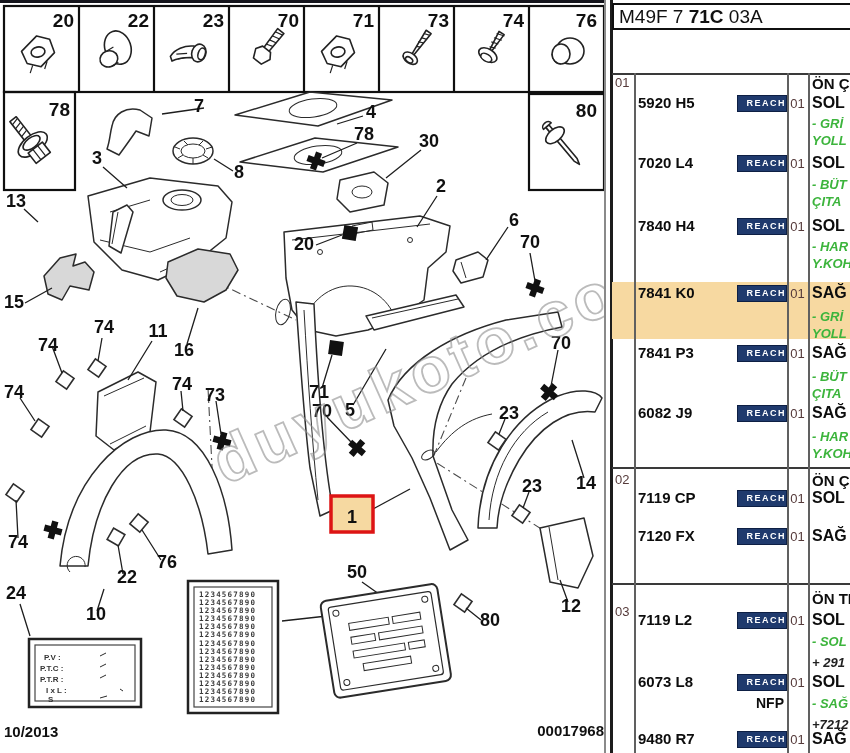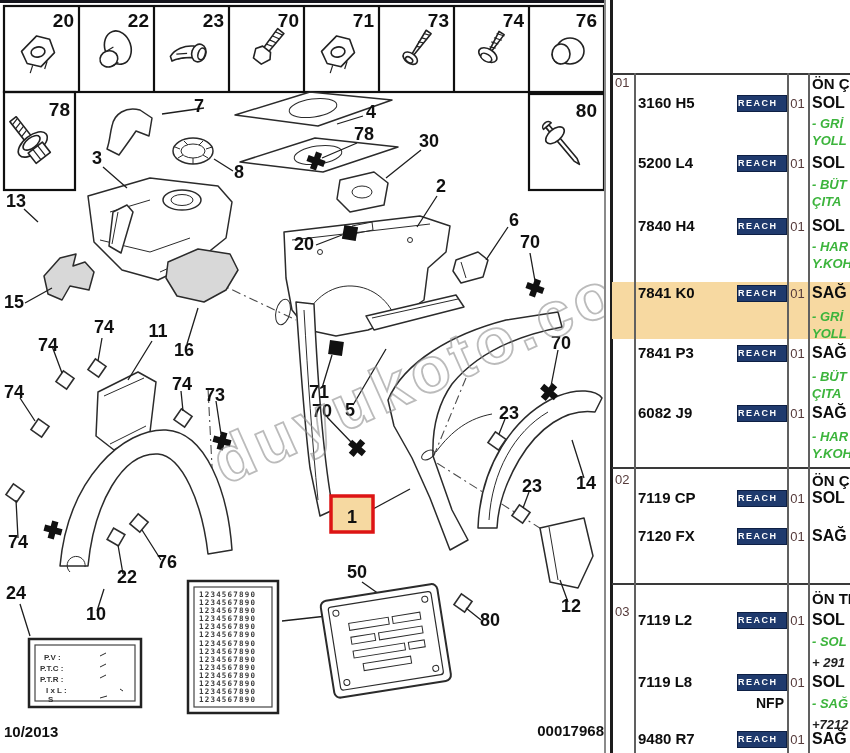--- a/index.html
+++ b/index.html
@@ -13,21 +13,21 @@
   #panel .vedge2{position:absolute;left:6px;top:0;width:2.5px;height:753px;background:#1d1d1d}
   #hdrbox{position:absolute;left:8px;top:3px;width:238px;height:27px;border:2px solid #101010;border-right:none;
           box-sizing:border-box;font-size:19px;color:#111;padding:1px 0 0 5px;white-space:nowrap}
   #hdrbox b{font-weight:bold}
   .hl{position:absolute;left:8px;width:238px;height:2px;background:#3a3a3a}
   .vl{position:absolute;top:73px;height:680px;width:2px;background:#606060}
   .gnum{position:absolute;left:11px;font-size:13px;color:#553a3a}
   .gtitle{position:absolute;left:208px;font-size:15px;font-weight:bold;color:#0d0d0d;white-space:nowrap}
   .ref{position:absolute;left:34px;font-size:15px;font-weight:bold;color:#0d0d0d;white-space:nowrap;cursor:pointer}
   .badge{position:absolute;left:133px;width:48px;height:15px;background:#1f3a6d;border:1px solid #0d1f44;
-         color:#fff;font-size:9px;font-weight:bold;letter-spacing:1.5px;text-align:left;line-height:15px}
+         color:#fff;font-size:9px;font-weight:bold;letter-spacing:1.5px;text-align:right;line-height:15px}
   .qty{position:absolute;left:184px;width:19px;text-align:center;font-size:13px;color:#553a3a}
   .side{position:absolute;left:208px;font-size:16px;font-weight:bold;color:#0d0d0d}
   .gnote{position:absolute;left:208px;font-size:13px;font-weight:bold;font-style:italic;color:#3cb43c;white-space:nowrap}
   .bnote{position:absolute;left:208px;font-size:13px;font-weight:bold;font-style:italic;color:#222;white-space:nowrap}
   .nfp{position:absolute;left:146px;width:34px;text-align:right;font-size:14px;font-weight:bold;color:#0d0d0d}
   #rowhl{position:absolute;left:8px;top:282px;width:238px;height:57px;background:#f7d9a1}
   
   #diag{left:0;top:0}
   .part{stroke:#2b2b2b;stroke-width:1.5;fill:#fff;stroke-linejoin:round;stroke-linecap:round}
   .gray{fill:#d8d8d8}
@@ -319,41 +319,42 @@
   <text class="wm" x="225" y="485" transform="rotate(-24 225 485)">duyukoto.com</text>
 
   <text class="ftr" x="4" y="737">10/2013</text>
   <text class="ftr" x="604" y="736" text-anchor="end">00017968</text>
 </svg>
 
 <div class="abs" id="panel">
   <div class="vedge1"></div>
   <div class="vedge2"></div>
 
+  <div id="hdrbox"><span>M49F 7 </span><b>71C</b><span> 03A</span></div>
 
   <div id="rowhl"></div>
 
   <div class="hl" style="top:73px"></div>
   <div class="hl" style="top:467px"></div>
   <div class="hl" style="top:583px"></div>
   <div class="vl" style="left:30px"></div>
   <div class="vl" style="left:183px"></div>
   <div class="vl" style="left:204px"></div>
 
   <div class="gnum" style="top:75px">01</div>
   <div class="gtitle" style="top:75px">ÖN ÇA</div>
 
-  <div class="ref" style="top:94px">3160 H5</div>
+  <div class="ref" style="top:94px">5920 H5</div>
   <div class="badge" style="top:95px">REACH</div>
   <div class="qty" style="top:96px">01</div>
   <div class="side" style="top:94px">SOL</div>
   <div class="gnote" style="top:116px">- GRİ</div>
   <div class="gnote" style="top:133px">YOLL</div>
 
-  <div class="ref" style="top:154px">5200 L4</div>
+  <div class="ref" style="top:154px">7020 L4</div>
   <div class="badge" style="top:155px">REACH</div>
   <div class="qty" style="top:156px">01</div>
   <div class="side" style="top:154px">SOL</div>
   <div class="gnote" style="top:177px">- BÜT</div>
   <div class="gnote" style="top:194px">ÇITA</div>
 
   <div class="ref" style="top:217px">7840 H4</div>
   <div class="badge" style="top:218px">REACH</div>
   <div class="qty" style="top:219px">01</div>
   <div class="side" style="top:217px">SOL</div>
@@ -397,21 +398,21 @@
   <div class="gnum" style="top:604px">03</div>
   <div class="gtitle" style="top:590px">ÖN TE</div>
 
   <div class="ref" style="top:611px">7119 L2</div>
   <div class="badge" style="top:612px">REACH</div>
   <div class="qty" style="top:613px">01</div>
   <div class="side" style="top:611px">SOL</div>
   <div class="gnote" style="top:634px">- SOL</div>
   <div class="bnote" style="top:655px">+ 291</div>
 
-  <div class="ref" style="top:673px">7119 L8</div>
+  <div class="ref" style="top:673px">6073 L8</div>
   <div class="badge" style="top:674px">REACH</div>
   <div class="qty" style="top:675px">01</div>
   <div class="side" style="top:673px">SOL</div>
   <div class="nfp" style="top:695px">NFP</div>
   <div class="gnote" style="top:696px">- SAĞ</div>
   <div class="bnote" style="top:717px">+7212</div>
 
   <div class="ref" style="top:730px">9480 R7</div>
   <div class="badge" style="top:731px">REACH</div>
   <div class="qty" style="top:732px">01</div>

